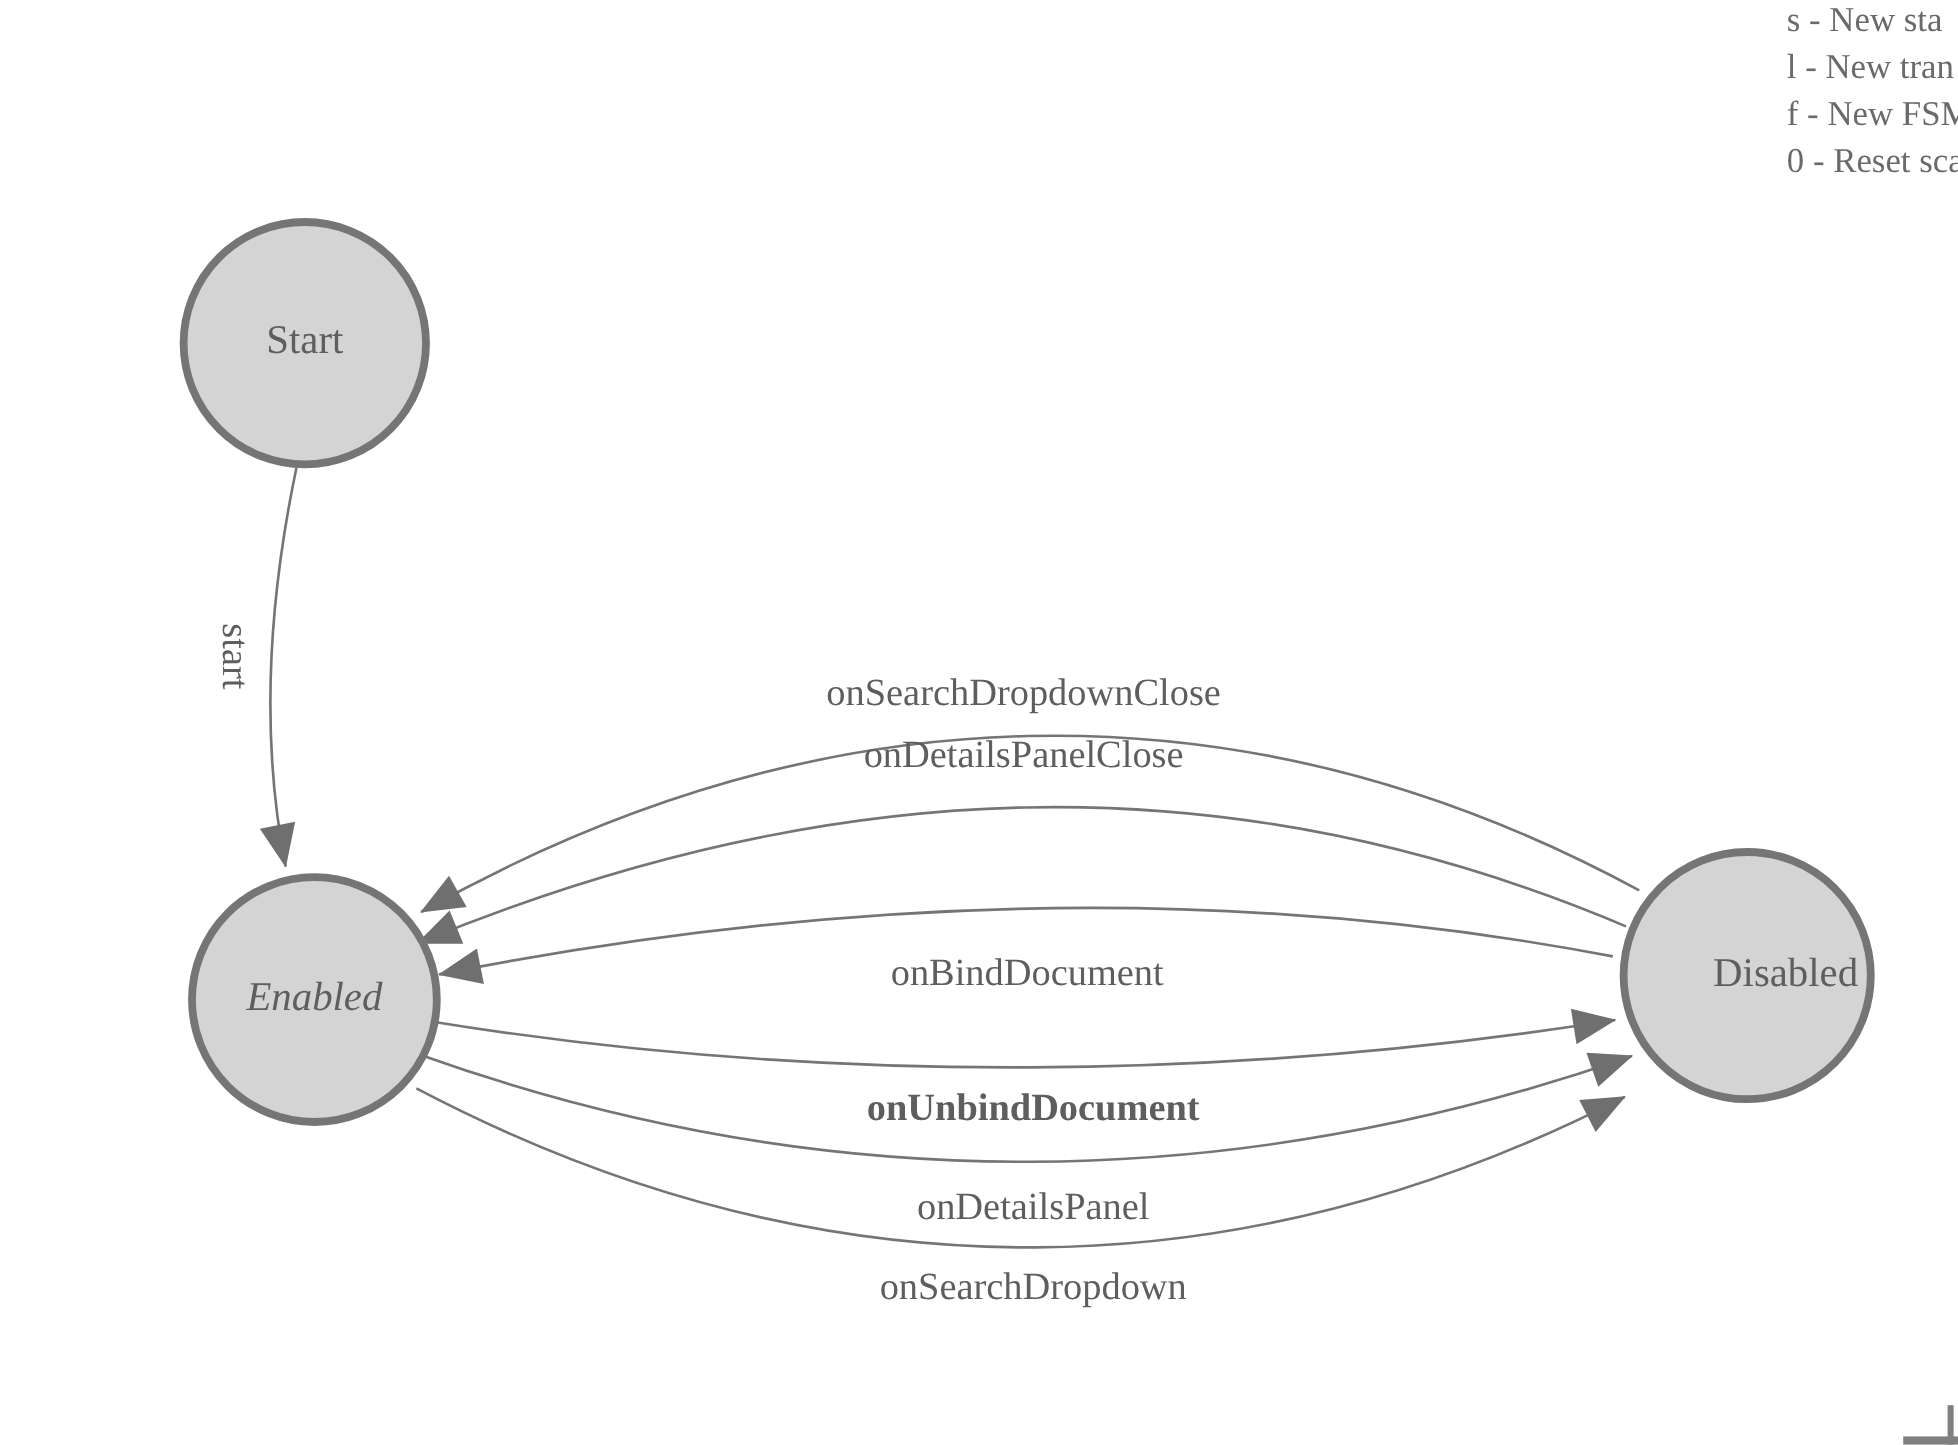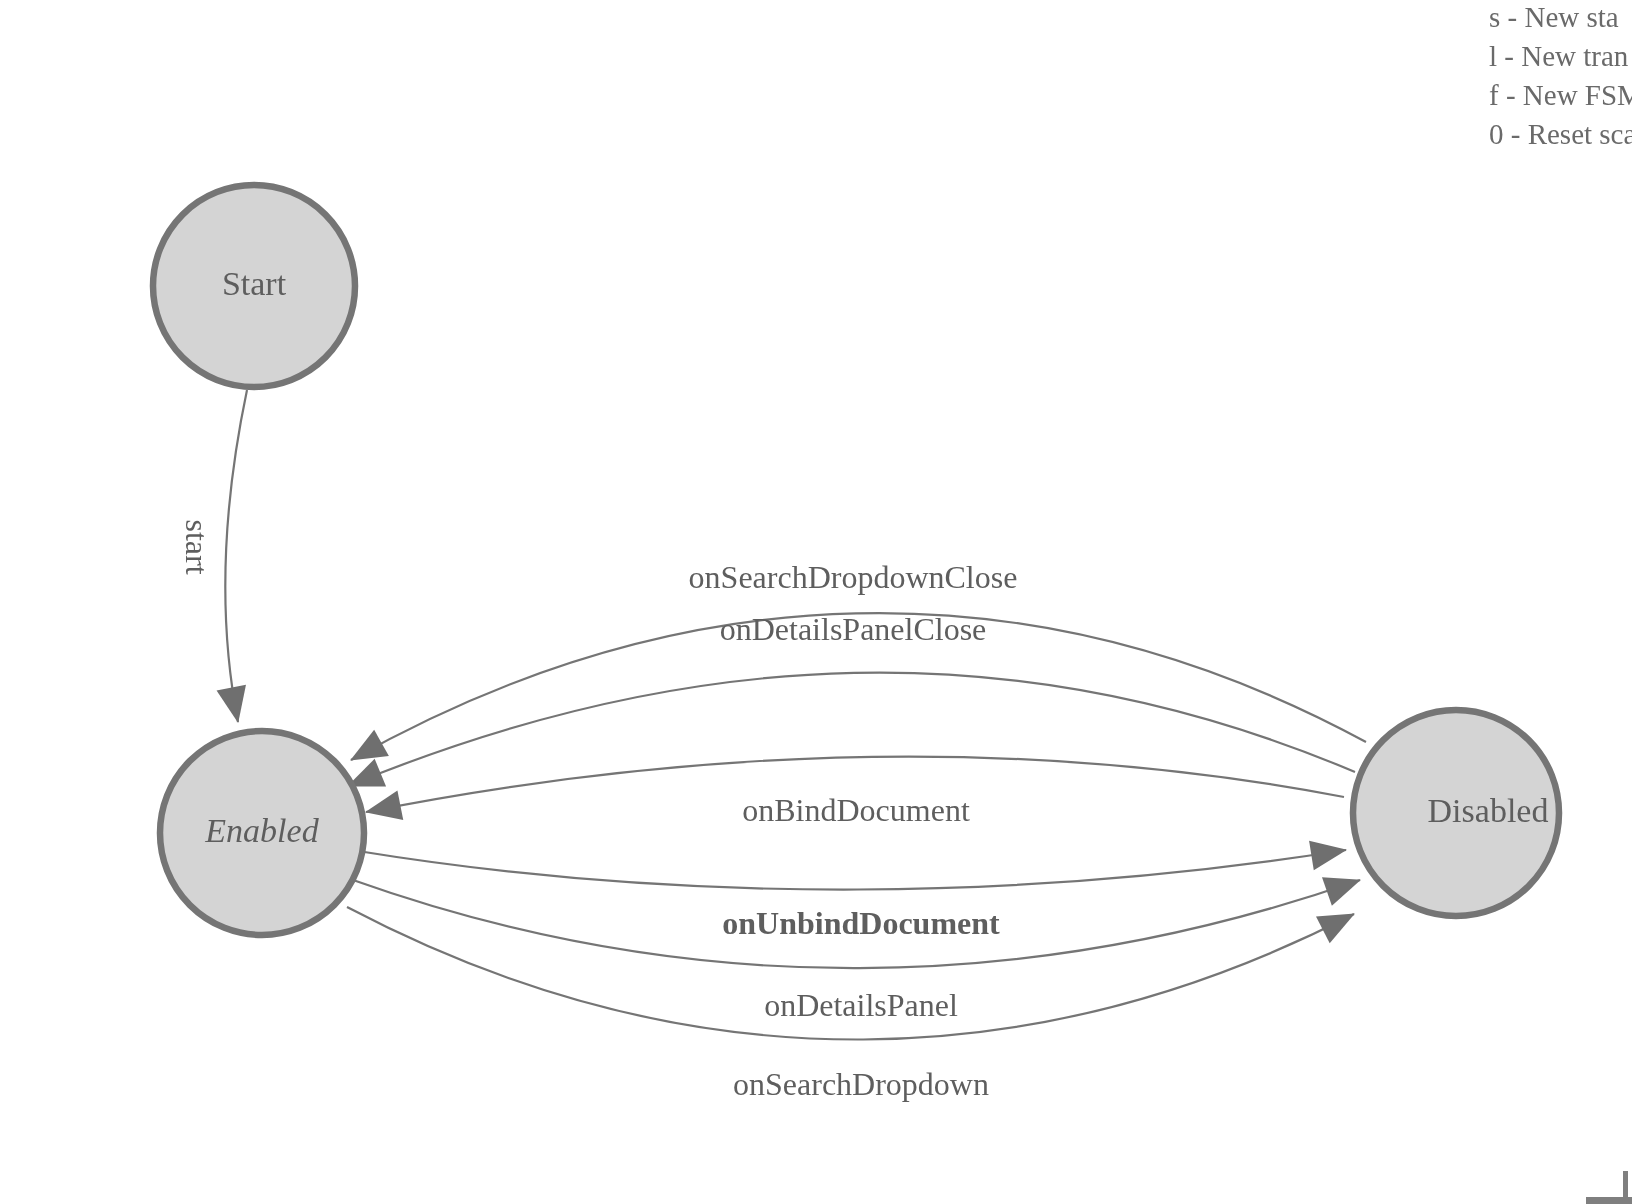--- a/index.html
+++ b/index.html
@@ -93,21 +93,21 @@
       </g>
   </svg>
 
   <div>
       <div class="edge-label rotated" style="left: 196px; top: 547px;">start</div>
       <div class="edge-label" style="left: 853px; top: 577px;">onSearchDropdownClose</div>
       <div class="edge-label" style="left: 853px; top: 629px;">onDetailsPanelClose</div>
       <div class="edge-label" style="left: 856px; top: 768px; margin-top: 42px;">onBindDocument</div>
       <div class="edge-label" style="left: 861px; top: 923px; font-weight: bold;">onUnbindDocument</div>
       <div class="edge-label" style="left: 861px; top: 1005px;">onDetailsPanel</div>
-      <div class="edge-label" style="left: 861px; top: 1072px; margin-top: 12px;">onSearchDropdown</div>
+      <div class="edge-label" style="left: 861px; top: 1072px;">onSearchDropdown</div>
       <div class="node-label" style="left: 254px; top: 286px;">Start</div>
       <div class="node-label" style="left: 262px; top: 833px; font-style: italic;">Enabled</div>
       <div class="node-label" style="left: 1456px; top: 813px; margin-left: 32px;">Disabled</div>
     </div>
 
   <div class="legend">
     <div>s - New sta</div>
     <div>l - New tran</div>
     <div>f - New FSM</div>
     <div>0 - Reset sca</div>

